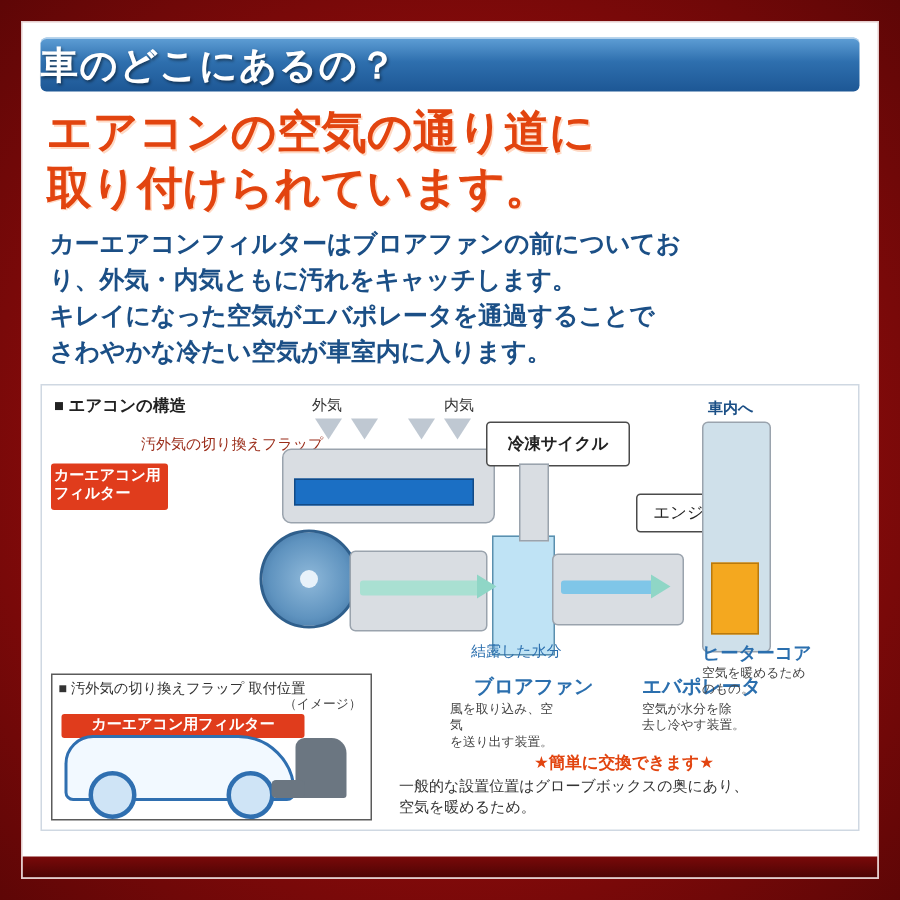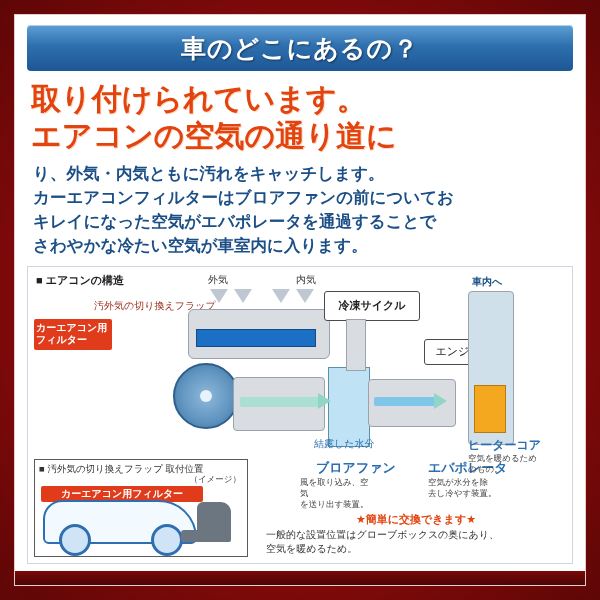--- a/index.html
+++ b/index.html
@@ -14,23 +14,23 @@
       radial-gradient(circle at 50% 50%, #b31414 0%, #8b0b0b 55%, #5e0606 100%);
     padding:14px;
   }
   .card{
     position:relative;width:572px;height:572px;box-sizing:border-box;
     background:#ffffff;border:1px solid #e4cccc;
     overflow:hidden;
   }
   
   .title-bar{
-    margin:10px 12px 0 12px;height:46px;border-radius:4px;
+    margin:10px 12px 0 12px;height:36px;border-radius:4px;
     background:linear-gradient(180deg,#5f9fd6 0%,#2e6fae 45%,#1d5795 100%);
-    display:flex;align-items:center;justify-content:center;
+    display:flex;align-items:center;
     box-shadow:inset 0 1px 0 rgba(255,255,255,.5);
   }
   .title-bar span{
     color:#ffffff;font-size:25px;font-weight:bold;letter-spacing:1px;
     text-shadow:1px 1px 2px rgba(0,0,0,.45);
   }
   .headline{
     margin:10px 16px 2px 16px;
     color:#e2440f;font-size:30px;font-weight:bold;line-height:1.22;
     text-shadow:1px 1px 0 #ffd9c4;
@@ -116,27 +116,27 @@
 <body>
 
 <div class="frame">
   <div class="card">
 
     <div class="title-bar">
       <span>車のどこにあるの？</span>
     </div>
 
     <div class="headline">
+      <div>エアコンの空気の通り道に</div>
       <div>取り付けられています。</div>
-      <div>エアコンの空気の通り道に</div>
     </div>
 
     <div class="lead">
+      <div>カーエアコンフィルターはブロアファンの前についてお</div>
       <div>り、外気・内気ともに汚れをキャッチします。</div>
-      <div>カーエアコンフィルターはブロアファンの前についてお</div>
       <div>キレイになった空気がエバポレータを通過することで</div>
       <div>さわやかな冷たい空気が車室内に入ります。</div>
     </div>
 
     <div class="diagram">
 
       <div class="diag-label dg-title sq">エアコンの構造</div>
 
       <div class="diag-label" style="left:180px;top:6px;">外気</div>
       <div class="diag-label" style="left:268px;top:6px;">内気</div>

